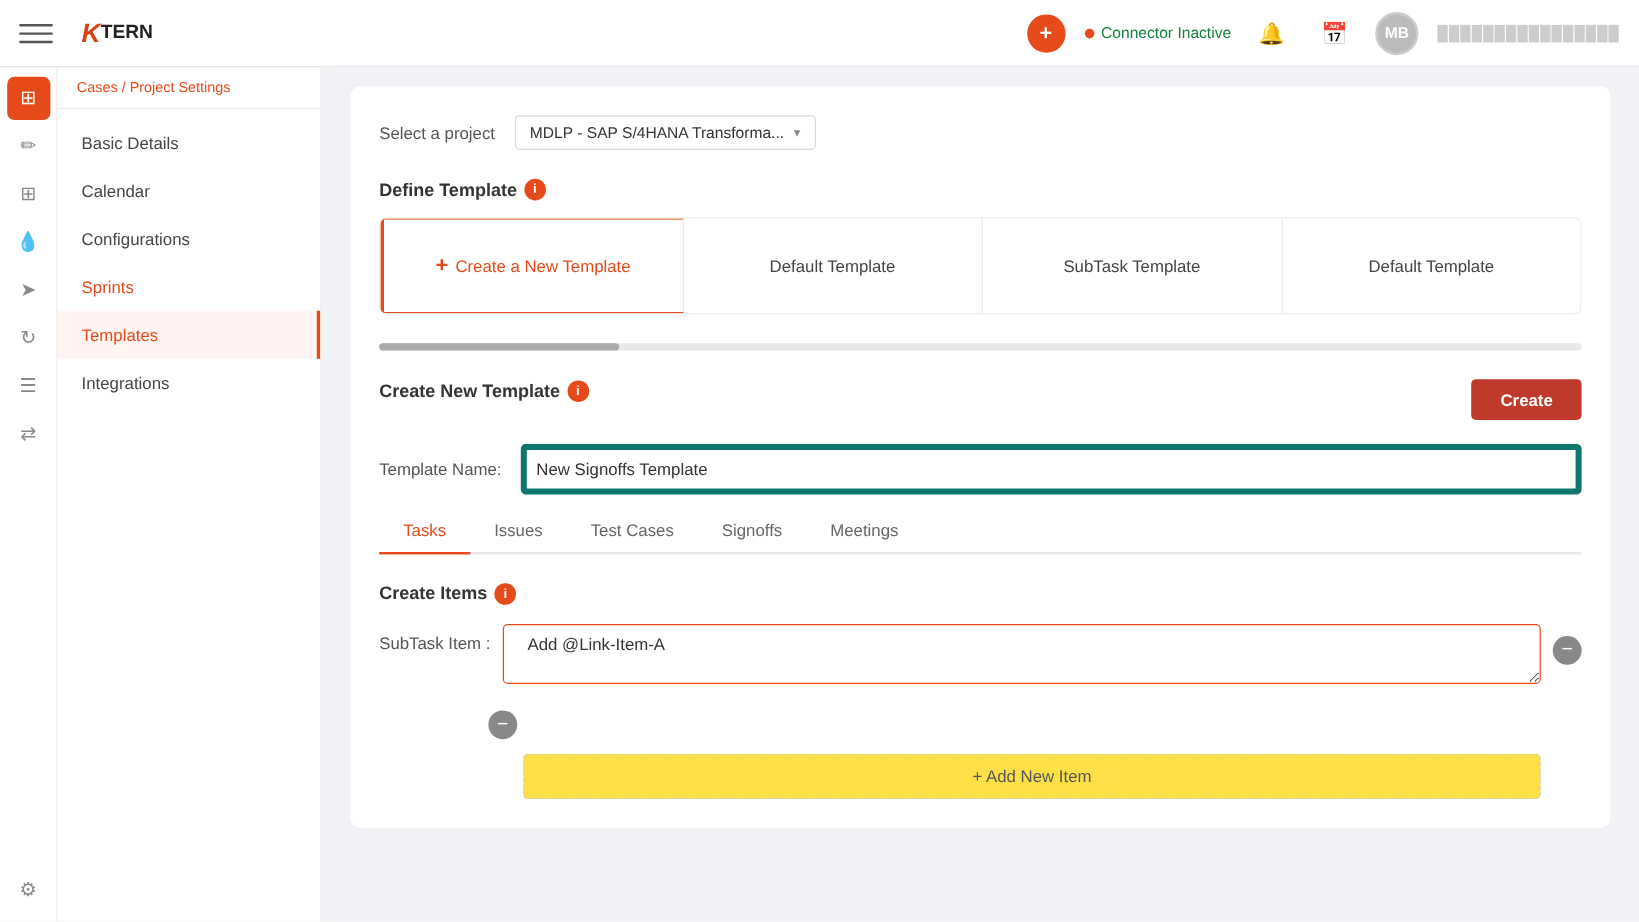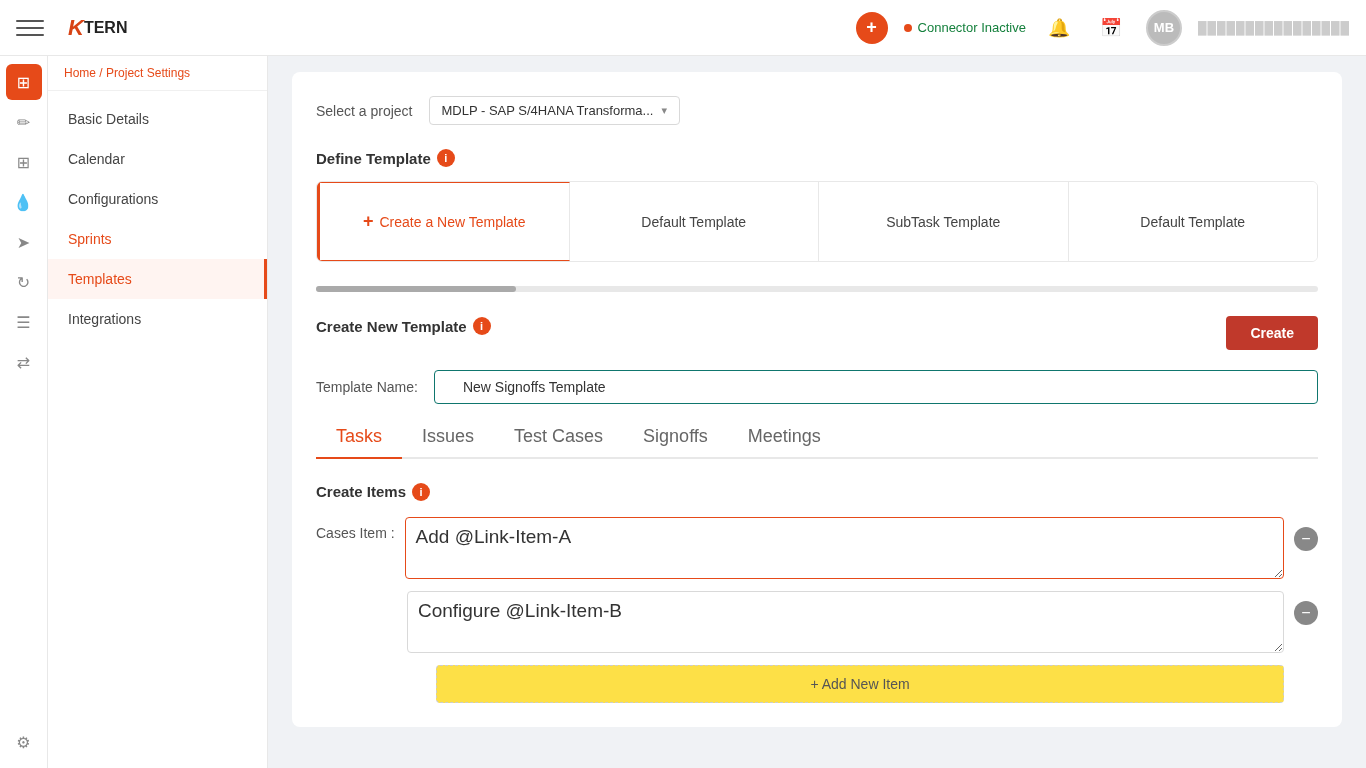--- a/index.html
+++ b/index.html
@@ -65,32 +65,32 @@
 
     .scrollbar-indicator { height: 6px; background: #e8e8e8; border-radius: 3px; margin-bottom: 24px; position: relative; }
     .scrollbar-thumb { height: 6px; width: 200px; background: #aaa; border-radius: 3px; position: absolute; left: 0; }
 
     
     .create-template-header { display: flex; align-items: center; justify-content: space-between; margin-bottom: 20px; }
     .create-btn { background: #c0392b; color: #fff; border: none; padding: 9px 24px; border-radius: 4px; font-size: 14px; font-weight: 700; cursor: pointer; }
 
     .template-name-row { display: flex; align-items: center; gap: 16px; margin-bottom: 12px; }
     .template-name-label { font-size: 14px; color: #555; white-space: nowrap; }
-    .template-name-input { flex: 1; border: 1px solid #0f766e; border-radius: 4px; padding: 8px 28px; font-size: 14px; color: #333; outline: none; }
+    .template-name-input { flex: 1; border: 5px solid #0f766e; border-radius: 4px; padding: 8px 8px; font-size: 14px; color: #333; outline: none; }
 
     
     .tabs { display: flex; border-bottom: 2px solid #e8e8e8; margin-bottom: 24px; }
-    .tab-item { padding: 10px 20px; font-size: 18px; color: #666; cursor: pointer; border-bottom: 2px solid transparent; margin-bottom: -2px; }
+    .tab-item { padding: 10px 20px; font-size: 14px; color: #666; cursor: pointer; border-bottom: 2px solid transparent; margin-bottom: -2px; }
     .tab-item.active { color: #e64a19; border-bottom: 2px solid #e64a19; font-weight: 500; }
 
     
     .create-items-title { font-size: 15px; font-weight: 600; color: #333; display: flex; align-items: flex-start; gap: 6px; margin-bottom: 16px; }
     .create-item-row { display: flex; align-items: flex-start; gap: 10px; margin-bottom: 12px; }
     .create-item-label { font-size: 14px; color: #555; white-space: nowrap; padding-top: 8px; }
-    .create-item-textarea { flex: 1; border: 1.5px solid #e64a19; border-radius: 4px; padding: 8px 10px; font-size: 19px; color: #333; resize: vertical; min-height: 44px; outline: none; font-family: inherit; }
+    .create-item-textarea { flex: 1; border: 1.5px solid #e64a19; border-radius: 4px; padding: 8px 20px; font-size: 14px; color: #333; resize: vertical; min-height: 44px; outline: none; font-family: inherit; }
     .create-item-textarea.inactive { border-color: #d9d9d9; }
     .remove-btn { width: 24px; height: 24px; background: #888; border-radius: 50%; color: #fff; display: flex; align-items: center; justify-content: center; cursor: pointer; font-size: 16px; flex-shrink: 0; margin-top: 10px; }
     .add-new-item-btn { width: 100%; border: 1.5px dashed #ccc; background: #fde047; border-radius: 4px; padding: 10px; font-size: 14px; color: #555; cursor: pointer; display: flex; align-items: center; justify-content: center; gap: 6px; margin-top: 8px; }
 
     
     ::-webkit-scrollbar { width: 6px; height: 6px; }
     ::-webkit-scrollbar-thumb { background: #ccc; border-radius: 3px; }
   </style>
 </head>
 <body>
@@ -128,21 +128,21 @@
     <div class="icon-bar-item">↻</div>
     <div class="icon-bar-item">☰</div>
     <div class="icon-bar-item">⇄</div>
     <div class="icon-bar-bottom">
       <div class="icon-bar-item">⚙</div>
     </div>
   </div>
 
   <div class="sidebar">
     <div class="breadcrumb">
-      <span>Home</span>
+      <span>Cases</span>
       <span>/</span>
       <span>Project Settings</span>
     </div>
     <nav class="sidebar-nav">
       <div class="sidebar-nav-item">Basic Details</div>
       <div class="sidebar-nav-item">Calendar</div>
       <div class="sidebar-nav-item">Configurations</div>
       <div class="sidebar-nav-item" style="color:#e64a19;">Sprints</div>
       <div class="sidebar-nav-item active">Templates</div>
       <div class="sidebar-nav-item">Integrations</div>
@@ -209,28 +209,27 @@
         <div class="tab-item">Signoffs</div>
         <div class="tab-item">Meetings</div>
       </div>
 
       <div class="create-items-title">
         <span>Create Items</span>
         <span class="info-icon">i</span>
       </div>
 
       <div class="create-item-row">
-        <span class="create-item-label">Cases Item :</span>
+        <span class="create-item-label">SubTask Item :</span>
         <textarea class="create-item-textarea" rows="2" placeholder="Add @Link-Item-A" style="">Add @Link-Item-A</textarea>
         <div class="remove-btn">−</div>
       </div>
 
       <div class="create-item-row">
         <span class="create-item-label" style="visibility:hidden;">Create Item :</span>
-        <textarea class="create-item-textarea inactive" rows="2" placeholder="Configure @Link-Item-B" style="">Configure @Link-Item-B</textarea>
         <div class="remove-btn">−</div>
       </div>
 
       <div style="margin-left: 120px; margin-right: 34px;">
         <button class="add-new-item-btn">+ Add New Item</button>
       </div>
 
     </div>
   </div>
 

